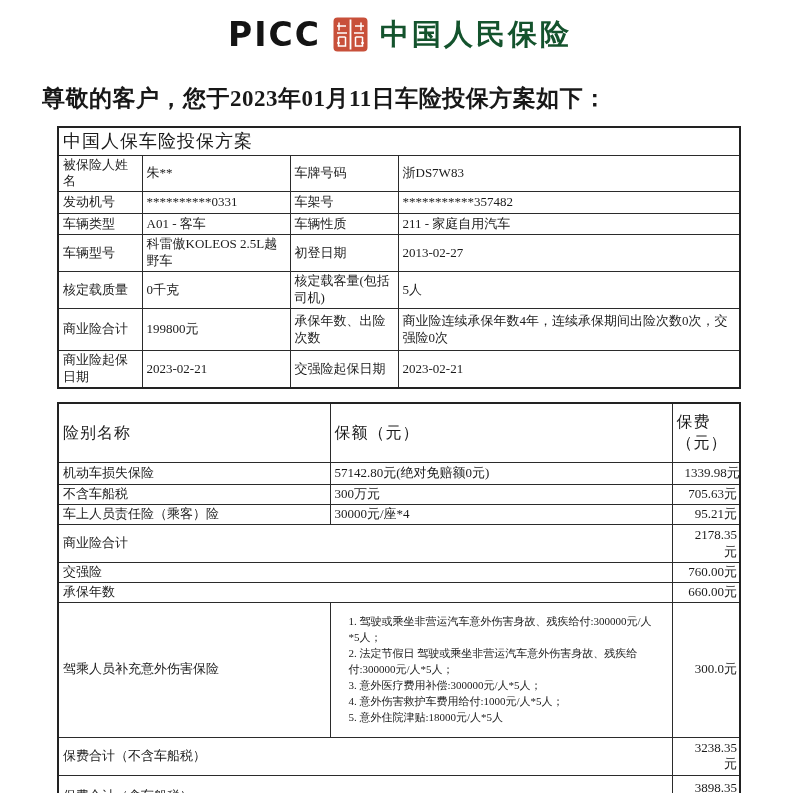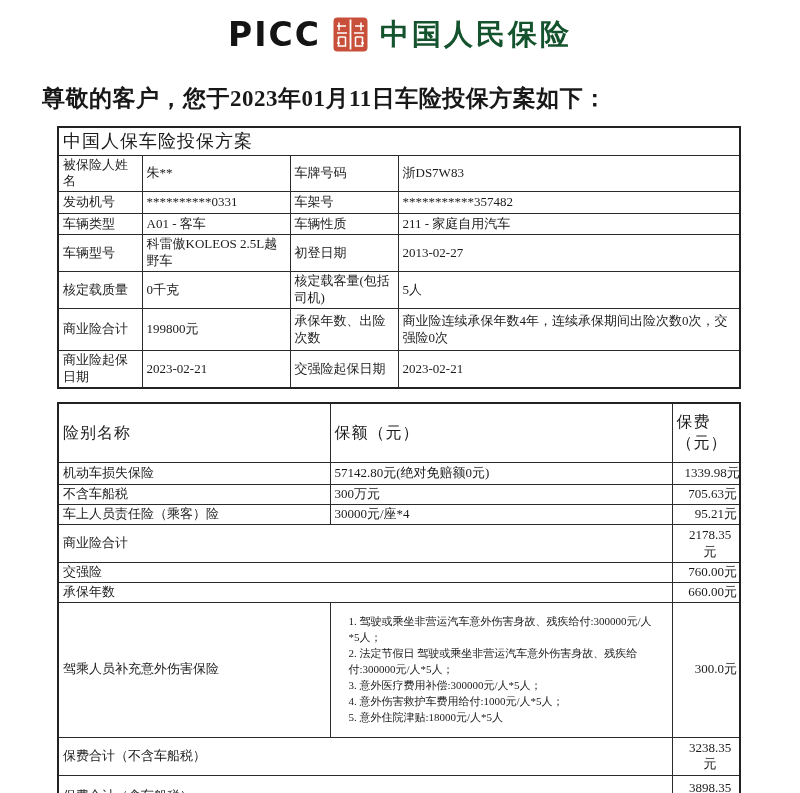--- a/index.html
+++ b/index.html
@@ -39,21 +39,21 @@
     border:1px solid #2b2b2b;
     text-align:left;vertical-align:middle;
     padding:1px 4px;line-height:1.3;font-weight:normal;
     overflow:hidden;
   }
   table{border:2px solid #222;}
   .t1-title{font-size:18px;letter-spacing:1px;}
   .t2 th{font-size:16px;letter-spacing:1px;}
   .num{text-align:right;padding-right:2px;}
   .num-wrap{
-    max-width:54px;margin-left:auto;text-align:center;
+    max-width:54px;margin-left:auto;text-align:right;
     word-break:break-all;line-height:1.25;
   }
   .nowrap{white-space:nowrap;padding-left:12px;}
   .details{
     text-align:left;line-height:1.45;font-size:11px;padding:2px 18px;
   }
   .details div{margin:0;}
 </style>
 </head>
 <body>

